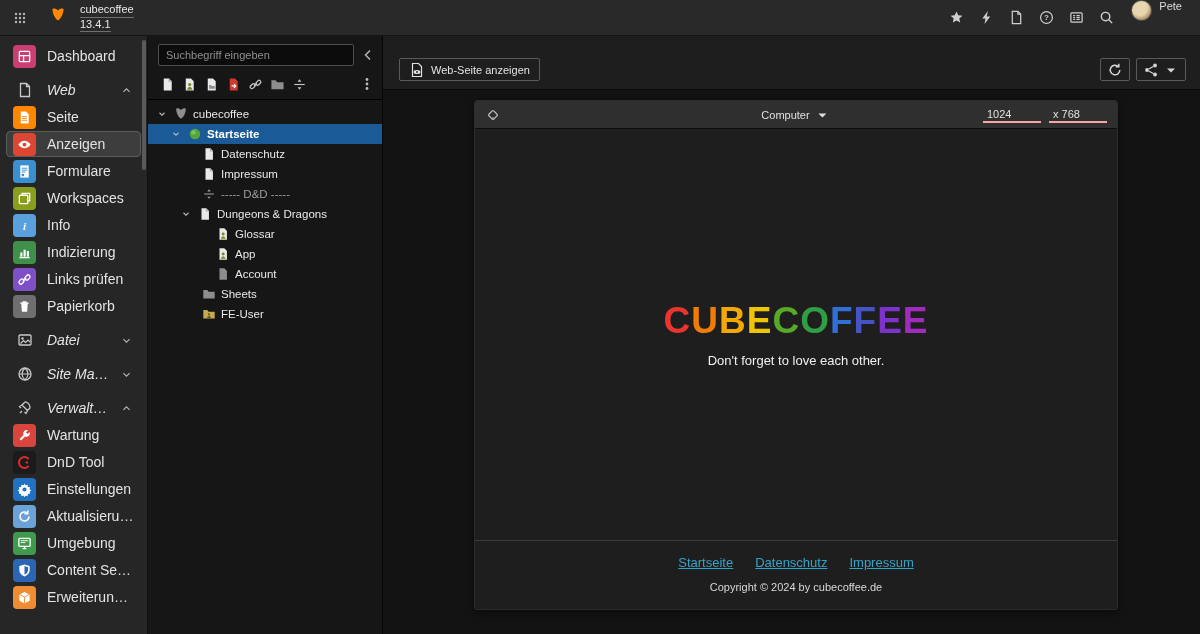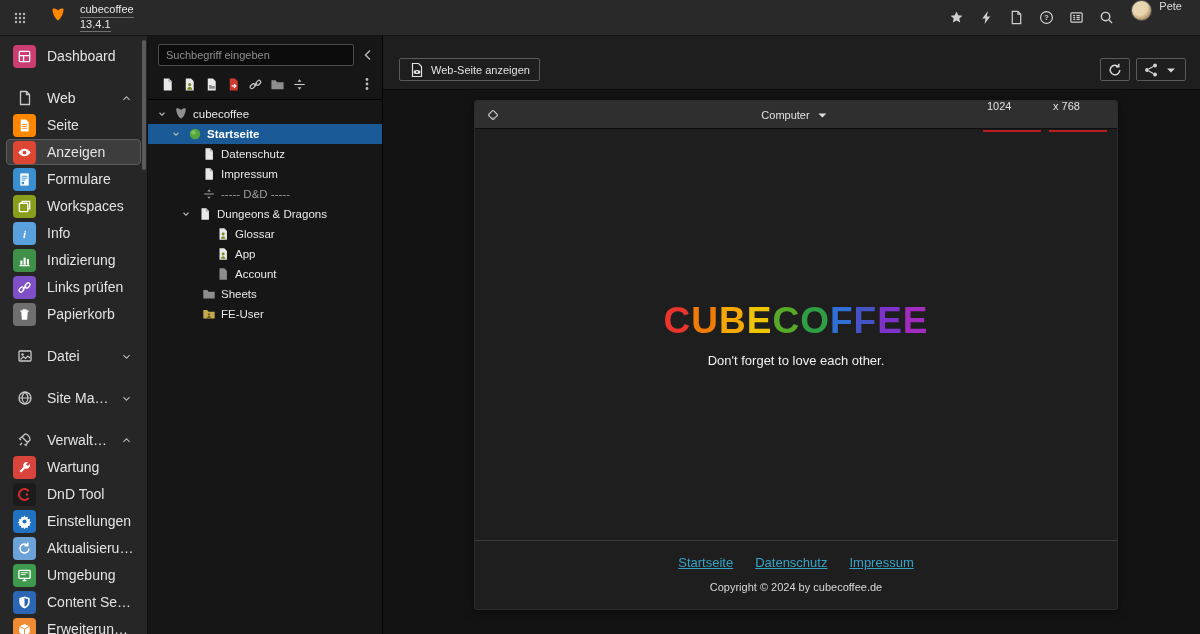--- a/index.html
+++ b/index.html
@@ -25,21 +25,21 @@
     background:radial-gradient(circle at 40% 35%, #e8d6b0 0 45%, #b59a6d 70%, #8a744e); border:1px solid #555;}
   .tb-username { font-size:11px; color:#dcdcdc; }
 
   
   .sidebar { position:absolute; left:0; top:36px; width:148px; bottom:0;
     background:#262626; border-right:1px solid #111; padding:6px 0 4px 0; overflow:hidden; }
   .sb-scroll { position:absolute; right:1px; top:4px; width:4px; height:130px;
     background:#5a5a5a; border-radius:2px; }
   .sb-item { display:flex; align-items:center; gap:11px; height:26px; margin:1px 6px;
     padding:0 6px; border-radius:4px; border:1px solid transparent; cursor:pointer; }
-  .sb-item.group { margin-top:16px; }
+  .sb-item.group { margin-top:8px;font-style:italic; }
   .sb-item.active { background:#3d3d3d; border-color:#5c5c5c; }
   .sb-tile { width:23px; height:23px; border-radius:4px; flex:0 0 auto;
     display:flex; align-items:center; justify-content:center; color:#fff; }
   .sb-tile.plain { background:transparent; color:#c9c9c9; }
   .sb-label { flex:1 1 auto; font-size:14px; color:#e3e3e3; white-space:nowrap;
     overflow:hidden; text-overflow:ellipsis; }
   .sb-chev { color:#b9b9b9; flex:0 0 auto; margin-right:2px; }
 
   
   .pagetree { position:absolute; left:148px; top:36px; width:235px; bottom:0;
@@ -81,21 +81,21 @@
   .module-body { position:absolute; left:0; right:0; top:54px; bottom:0; }
   .preview { position:absolute; left:91px; top:10px; width:644px; height:510px;
     background:#1e1e1e; border:1px solid #2c2c2c; border-radius:3px;
     box-shadow:0 2px 10px rgba(0,0,0,.5); display:flex; flex-direction:column; }
   .pv-header { height:28px; background:#2f2f2f; border-bottom:1px solid #0d0d0d;
     border-radius:3px 3px 0 0; display:flex; align-items:center; padding:0 10px; }
   .pv-rotate { color:#bdbdbd; display:flex; cursor:pointer; }
   .pv-device { position:absolute; left:50%; transform:translateX(-50%); display:flex;
     align-items:center; gap:5px; color:#e0e0e0; font-size:11px; cursor:pointer; }
   .pv-size { margin-left:auto; display:flex; align-items:flex-end; gap:8px; font-size:11px; color:#e0e0e0;}
-  .pv-field { border-bottom:2px solid #b91c1c; padding:2px 4px 18px; min-width:58px; cursor:text;}
+  .pv-field { border-bottom:2px solid #fca5a5; padding:2px 4px 1px; min-width:58px; cursor:text;}
   .pv-main { flex:1 1 auto; display:flex; flex-direction:column; align-items:center;
     justify-content:center; }
   .logo { font-size:37px; font-weight:bold; letter-spacing:1px; line-height:1; }
   .tagline { margin-top:14px; font-size:13px; color:#f0f0f0; }
   .pv-footer { border-top:1px solid #3a3a3a; padding:14px 0 16px; text-align:center; }
   .pv-links { display:flex; justify-content:center; gap:22px; }
   .pv-links a { color:#35a3c6; font-size:13px; text-decoration:underline; cursor:pointer; }
   .copyright { margin-top:11px; font-size:11px; color:#d8d8d8; }
   svg { display:block; }
 </style>

